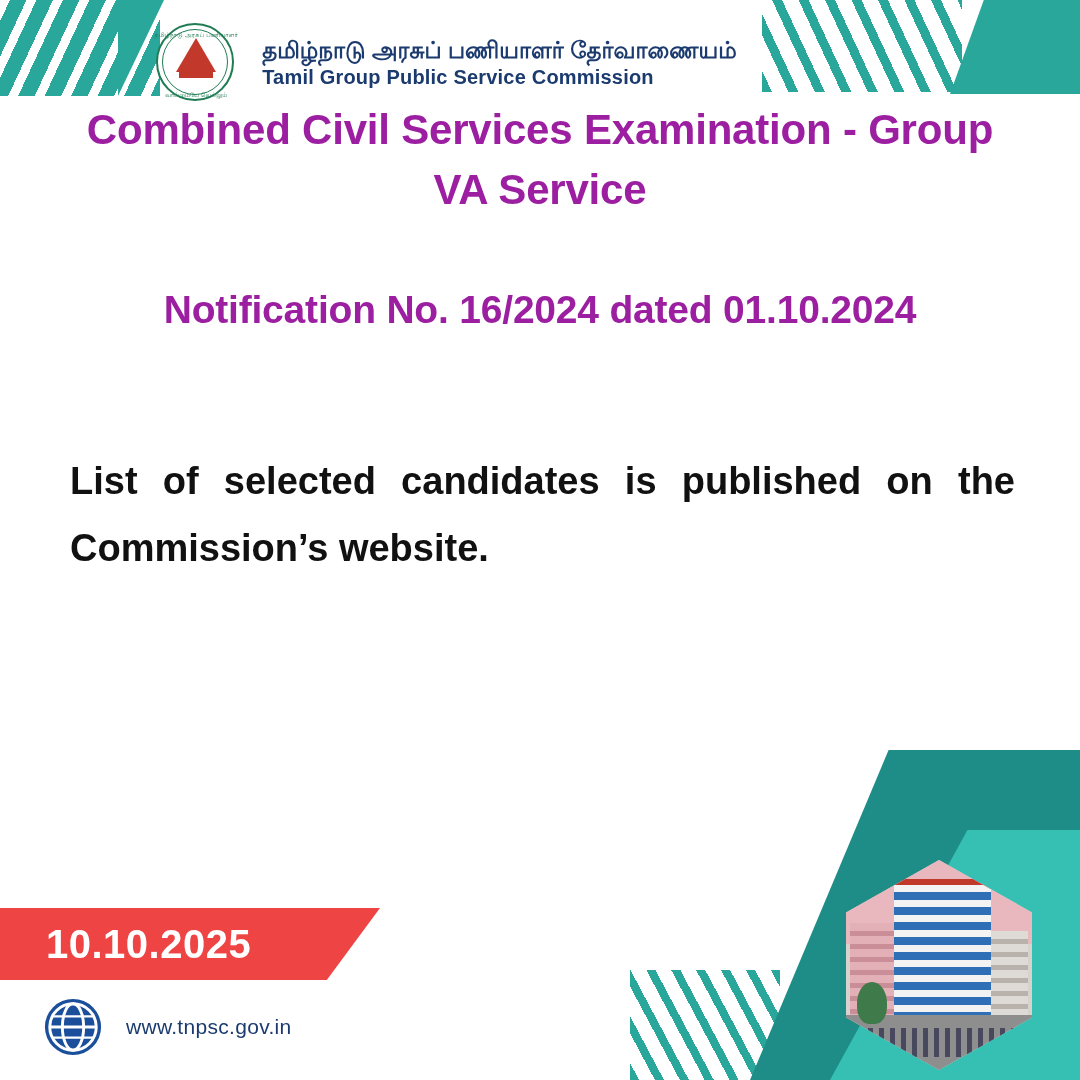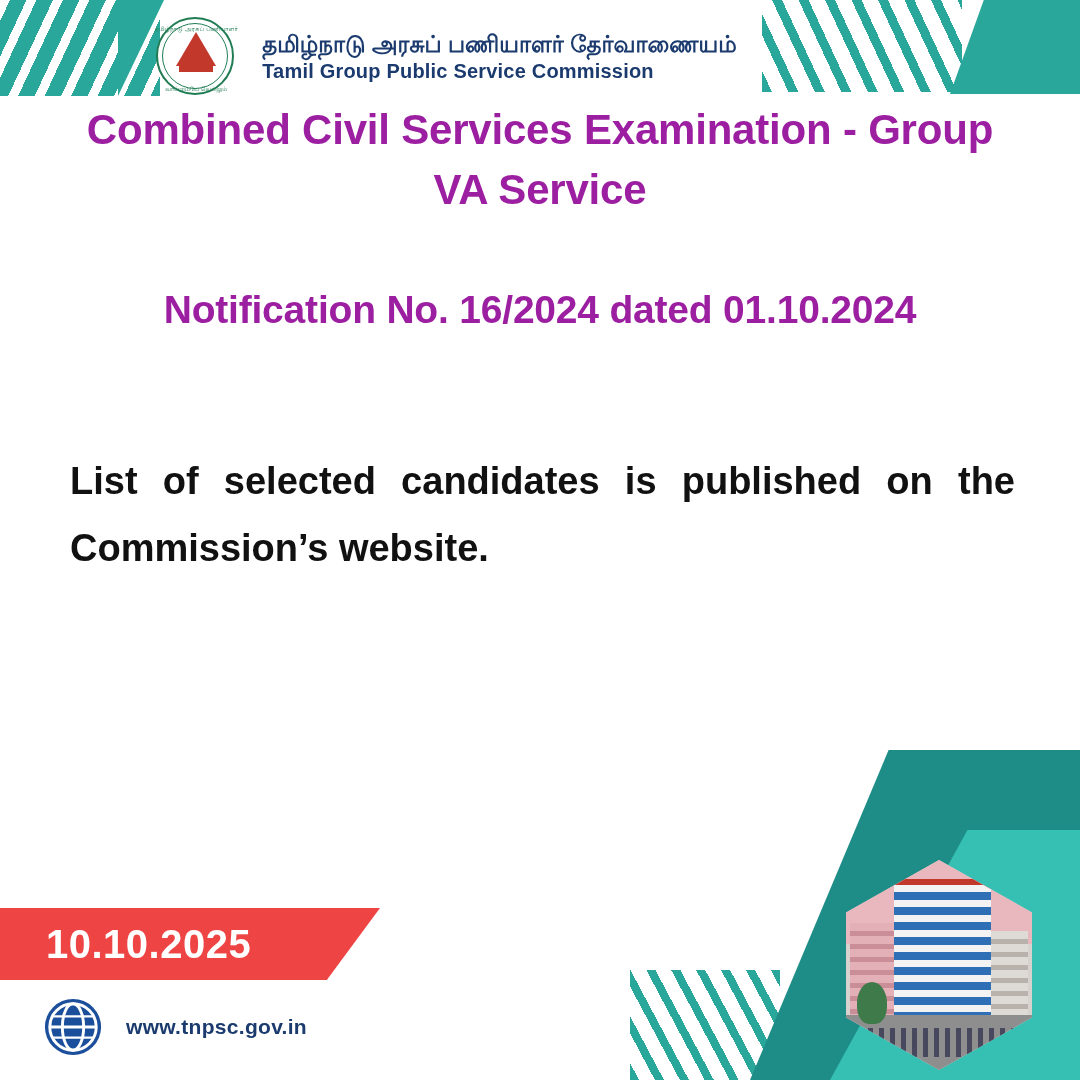--- a/index.html
+++ b/index.html
@@ -74,21 +74,21 @@
     width: 130px;
     height: 94px;
     background: #2aa79b;
     clip-path: polygon(26% 0, 100% 0, 100% 100%, 0 100%);
   }
 
   
   .header {
     position: absolute;
     left: 0;
-    top: 14px;
+    top: 20px;
     width: 892px;
     height: 86px;
     display: flex;
     align-items: center;
     justify-content: center;
     gap: 11px;
   }
   .logo-emblem {
     width: 82px;
     height: 82px;
@@ -239,21 +239,21 @@
     align-items: center;
   }
   .globe-icon {
     width: 62px;
     height: 62px;
     flex: 0 0 auto;
   }
   .website-url {
     margin-left: 22px;
     font-size: 21px;
-    font-weight: 700;
+    font-weight: 400;
     color: #1b3b6f;
     letter-spacing: .3px;
   }
 
   
   .br-wrap {
     position: absolute;
     right: 0;
     bottom: 0;
     width: 460px;

